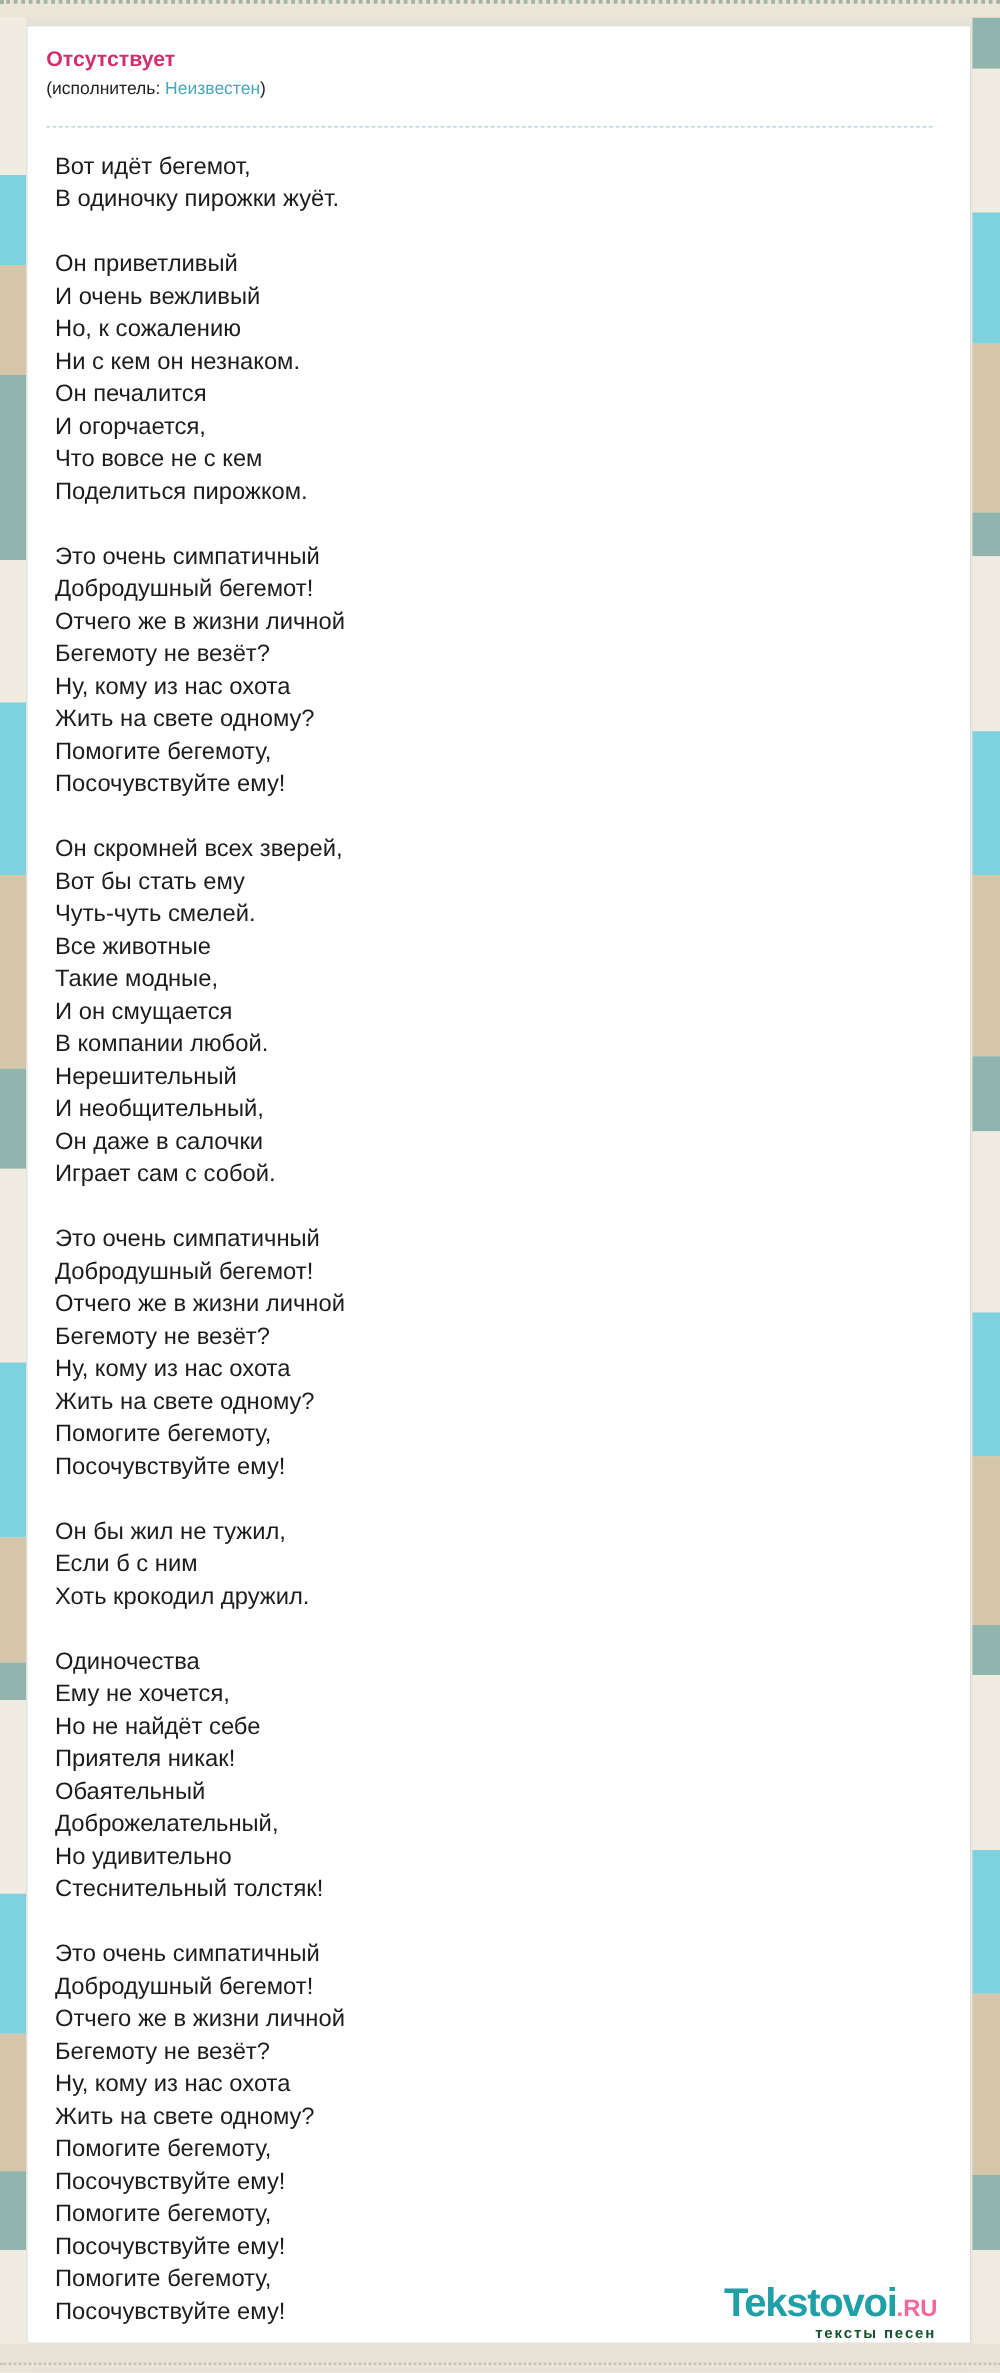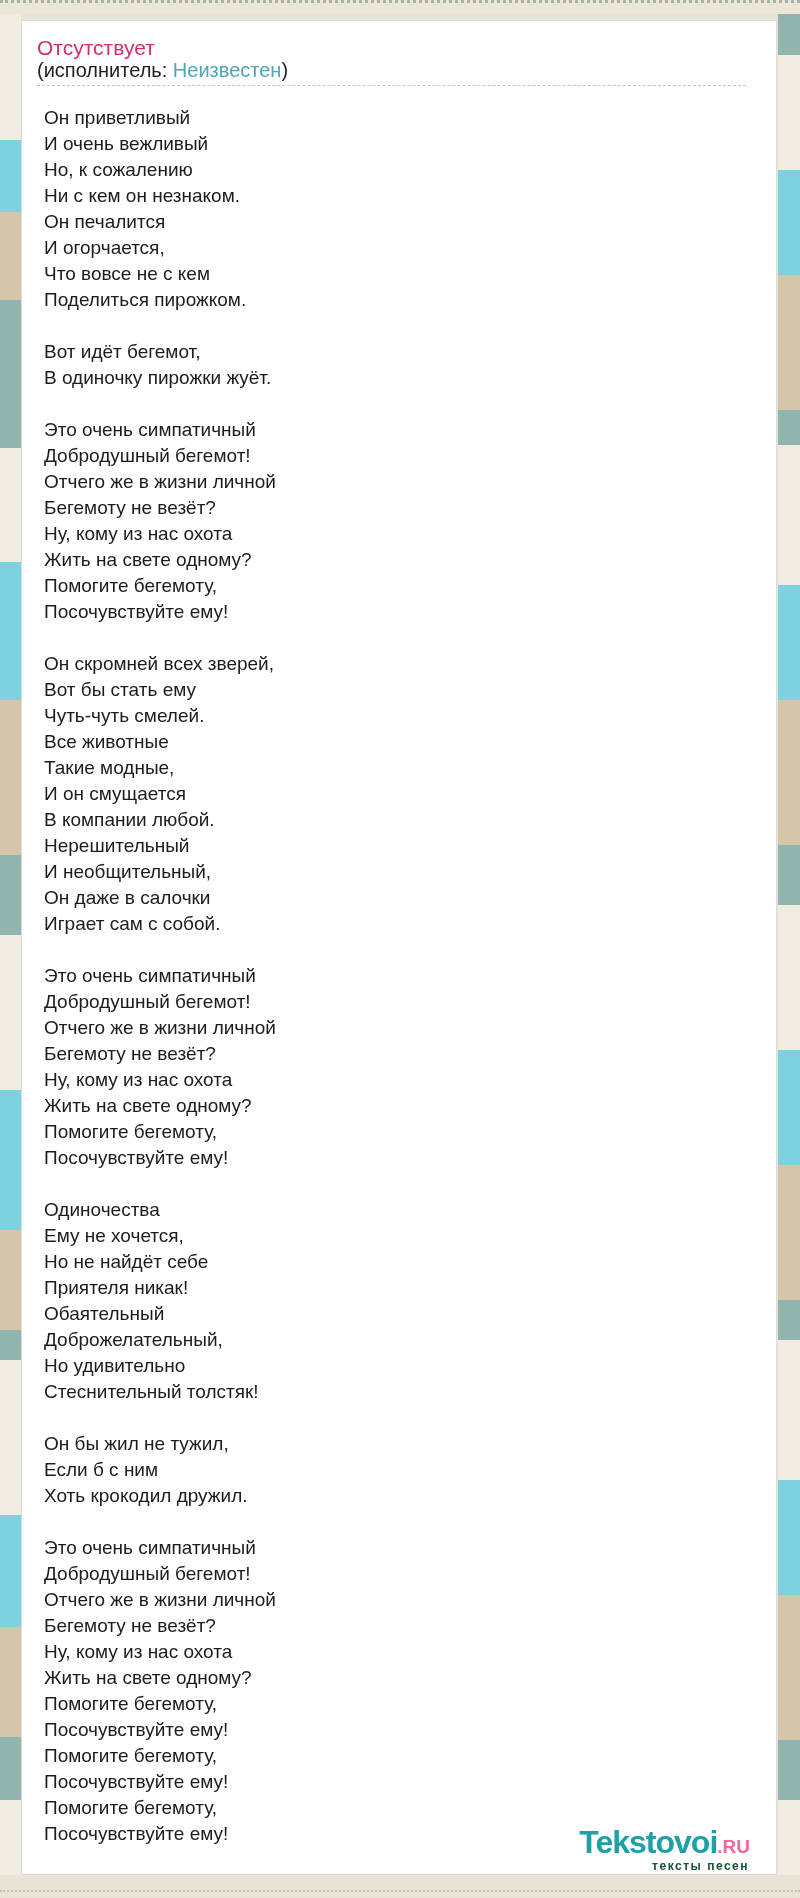--- a/index.html
+++ b/index.html
@@ -19,24 +19,24 @@
   .bottom-dots{position:absolute;left:0;top:15px;width:100%;height:0;border-top:2px dotted #c6bfae;}
   .stripe-col{position:absolute;top:14px;bottom:0;z-index:1;font-size:0;}
   .stripe-col.left{left:0;width:21px;}
   .stripe-col.right{right:0;width:22px;}
   .stripe-block{width:100%;}
   .content-box{
     position:absolute;left:21px;top:20px;width:756px;height:1855px;
     background:#ffffff;border:1px solid #dcdcdc;box-sizing:border-box;
     padding:14px 30px 0 15px;z-index:2;
   }
-  .song-title{font-size:21px;line-height:26px;font-weight:400;margin:0;}
+  .song-title{font-size:17px;line-height:26px;font-weight:700;margin:0;}
   .artist-line{
-    font-size:20px;line-height:18px;color:#1f1f1f;
-    padding-bottom:6px;border-bottom:1px dashed #a9cbdb;
+    font-size:14px;line-height:18px;color:#1f1f1f;
+    padding-bottom:22px;border-bottom:1px dashed #a9cbdb;
   }
   .artist-link{text-decoration:none;cursor:pointer;}
   .lyrics{margin-top:19px;font-size:19px;line-height:26px;color:#1c1c1c;}
   .stanza{margin:0 0 26px 0;padding-left:7px;}
   .stanza:last-child{margin-bottom:0;}
   .logo{position:absolute;right:26px;bottom:2px;text-align:right;line-height:1;cursor:pointer;}
   .logo-row{white-space:nowrap;}
   .logo-brand{font-weight:bold;font-size:32px;letter-spacing:-1px;}
   .logo-tld{font-weight:bold;font-size:19px;letter-spacing:0;}
   .logo-tagline{font-weight:bold;font-size:12px;letter-spacing:1.5px;margin-top:2px;padding-right:1px;}
@@ -85,27 +85,27 @@
     <div class="stripe-block" style="height: 60px; background: rgb(143, 181, 174);"></div>
     <div class="stripe-block" style="height: 98px; background: rgb(240, 236, 225);"></div>
   </div>
 
 <div class="content-box">
   <h1 class="song-title" style="color: rgb(210, 45, 109);">Отсутствует</h1>
   <div class="artist-line"><span>(исполнитель:</span>
     <a class="artist-link" style="color: rgb(75, 166, 184);">Неизвестен</a><span>)</span></div>
 
   <div class="lyrics">
+      <p class="stanza">Вот идёт бегемот,<br>В одиночку пирожки жуёт.</p>
       <p class="stanza">Он приветливый<br>И очень вежливый<br>Но, к сожалению<br>Ни с кем он незнаком.<br>Он печалится<br>И огорчается,<br>Что вовсе не с кем<br>Поделиться пирожком.</p>
-      <p class="stanza">Вот идёт бегемот,<br>В одиночку пирожки жуёт.</p>
       <p class="stanza">Это очень симпатичный<br>Добродушный бегемот!<br>Отчего же в жизни личной<br>Бегемоту не везёт?<br>Ну, кому из нас охота<br>Жить на свете одному?<br>Помогите бегемоту,<br>Посочувствуйте ему!</p>
       <p class="stanza">Он скромней всех зверей,<br>Вот бы стать ему<br>Чуть-чуть смелей.<br>Все животные<br>Такие модные,<br>И он смущается<br>В компании любой.<br>Нерешительный<br>И необщительный,<br>Он даже в салочки<br>Играет сам с собой.</p>
       <p class="stanza">Это очень симпатичный<br>Добродушный бегемот!<br>Отчего же в жизни личной<br>Бегемоту не везёт?<br>Ну, кому из нас охота<br>Жить на свете одному?<br>Помогите бегемоту,<br>Посочувствуйте ему!</p>
+      <p class="stanza">Он бы жил не тужил,<br>Если б с ним<br>Хоть крокодил дружил.</p>
       <p class="stanza">Одиночества<br>Ему не хочется,<br>Но не найдёт себе<br>Приятеля никак!<br>Обаятельный<br>Доброжелательный,<br>Но удивительно<br>Стеснительный толстяк!</p>
-      <p class="stanza">Он бы жил не тужил,<br>Если б с ним<br>Хоть крокодил дружил.</p>
       <p class="stanza">Это очень симпатичный<br>Добродушный бегемот!<br>Отчего же в жизни личной<br>Бегемоту не везёт?<br>Ну, кому из нас охота<br>Жить на свете одному?<br>Помогите бегемоту,<br>Посочувствуйте ему!<br>Помогите бегемоту,<br>Посочувствуйте ему!<br>Помогите бегемоту,<br>Посочувствуйте ему!</p>
     </div>
 
   <div class="logo">
     <div class="logo-row"><span class="logo-brand" style="color: rgb(31, 159, 166);">Tekstovoi</span><span class="logo-tld" style="color: rgb(242, 103, 156); margin-top: 48px;">.RU</span></div>
     <div class="logo-tagline" style="color: #14532d;">тексты песен</div>
   </div>
 </div>
 
 <div class="bottom-band">

